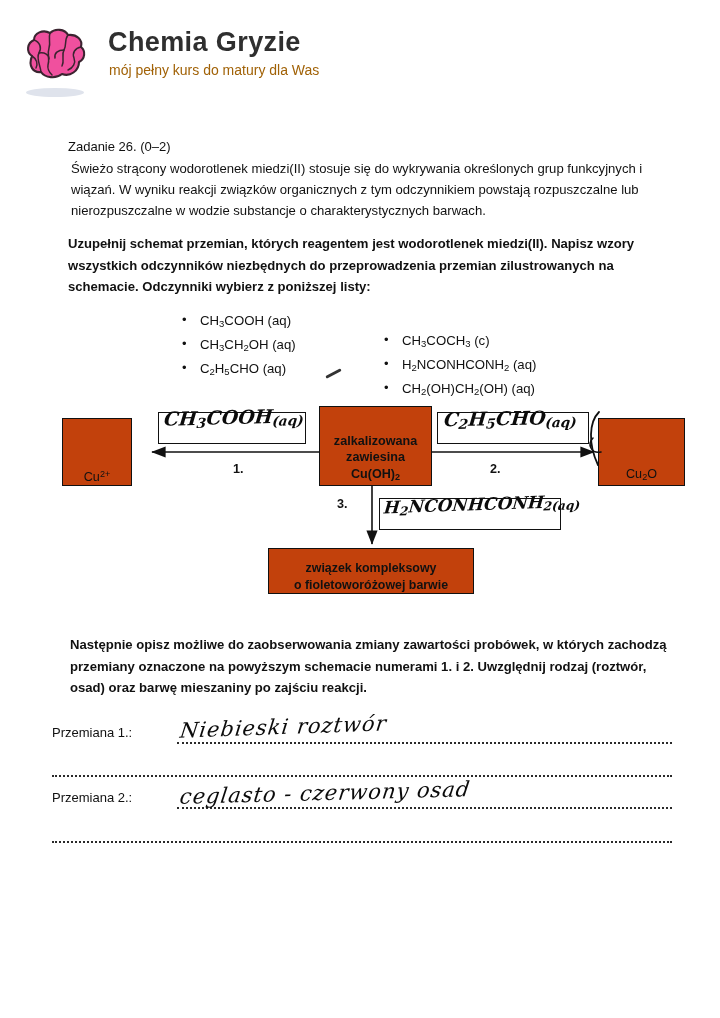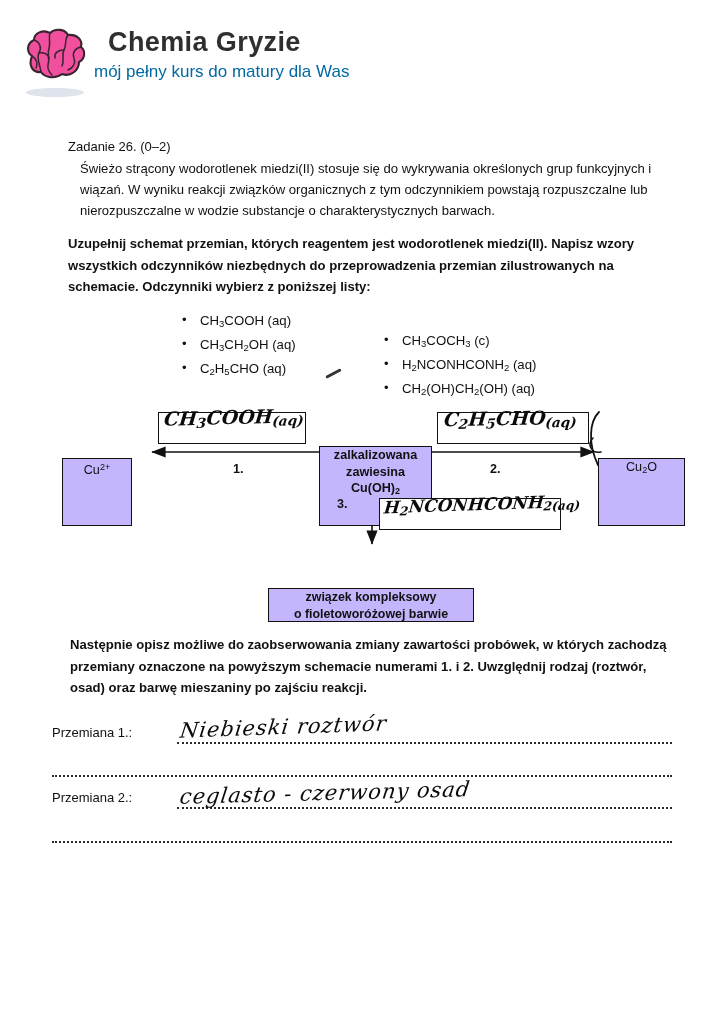--- a/index.html
+++ b/index.html
@@ -37,35 +37,35 @@
   #brand-title {
     position: absolute;
     left: 108px; top: 27px;
     font-size: 27px;
     font-weight: bold;
     letter-spacing: 0.4px;
     color: #2f2f2f;
   }
   #brand-subtitle {
     position: absolute;
-    left: 94px; top: 62px;
-    font-size: 17px;
-    color: #0369a1;
+    left: 109px; top: 62px;
+    font-size: 14px;
+    color: #a16207;
   }
 
   
   #task-title {
     position: absolute;
     left: 68px; top: 139px;
     font-size: 13px;
     font-weight: normal;
   }
   #task-intro {
     position: absolute;
-    left: 80px; top: 158px;
+    left: 71px; top: 158px;
     width: 590px;
     font-size: 13.1px;
     line-height: 21px;
   }
   #task-command {
     position: absolute;
     left: 68px; top: 233px;
     width: 590px;
     font-size: 13.1px;
     font-weight: bold;
@@ -99,38 +99,37 @@
 
   
   #scheme {
     position: absolute;
     left: 0; top: 360px;
     width: 720px; height: 260px;
   }
   .scheme-box {
     position: absolute;
     border: 1.6px solid #111;
-    background: #c4b5fd;
+    background: #c2410c;
     box-sizing: border-box;
     display: flex;
     flex-direction: column;
     align-items: center;
-    justify-content: flex-start;
+    justify-content: flex-end;
     text-align: center;
     font-size: 12.6px;
     line-height: 16.5px;
     z-index: 3;
-    margin-top: 40px;
   }
   #box-cu2plus { left: 62px; top: 58px; width: 70px; height: 68px; }
   #box-suspension { left: 319px; top: 46px; width: 113px; height: 80px;
                     font-weight: bold; }
   #box-cu2o { left: 598px; top: 58px; width: 87px; height: 68px; }
   #box-complex {
-    left: 268px; top: 188px; width: 206px; height: 34px;
+    left: 268px; top: 188px; width: 206px; height: 46px;
     font-weight: bold; font-size: 12.4px;
   }
 
   
   .hand-box {
     position: absolute;
     border: 1.4px solid #111;
     background: #fff;
     box-sizing: border-box;
     z-index: 4;

